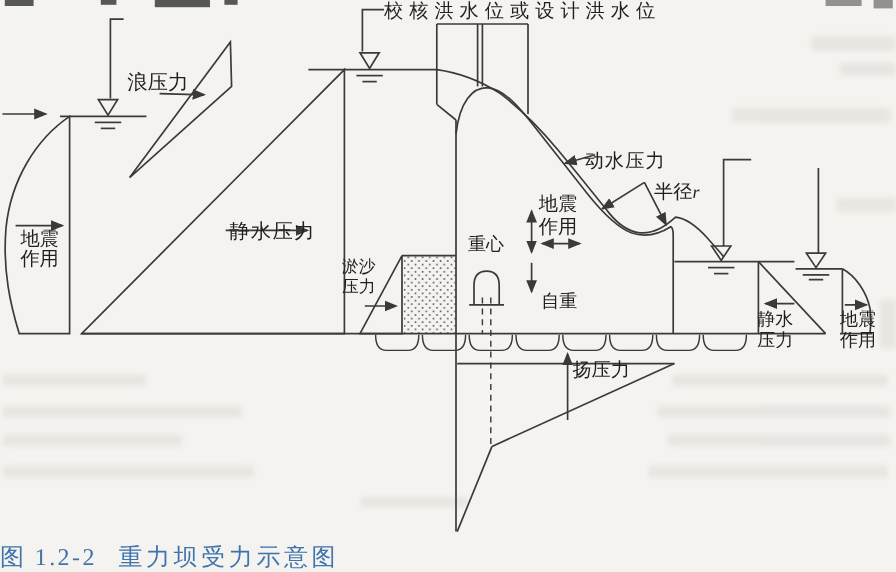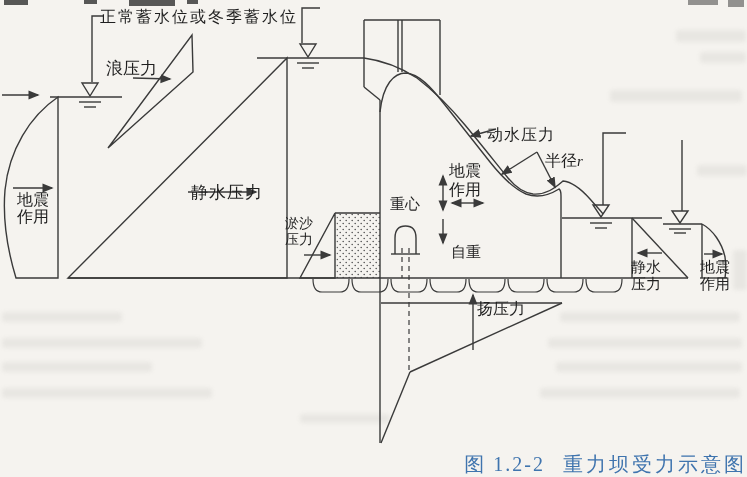--- a/index.html
+++ b/index.html
@@ -25,21 +25,21 @@
     color:var(--text);
     font-size:16px;
     line-height:17px;
     white-space:nowrap;
     z-index:3;
   }
   .lbl .ln{text-align:left;}
   .caption{
     position:absolute;
     left:0;top:451px;width:747px;
-    text-align:right;
+    text-align:left;
     color:var(--caption);
     font-size:20px;
     letter-spacing:2px;
     z-index:3;
   }
   .caption .sp{margin-left:18px;letter-spacing:3px;}
   .ghost{position:absolute;background:#8e8e88;opacity:.12;filter:blur(2px);border-radius:3px;z-index:1;}
   .smudge{position:absolute;background:#2f2f2f;opacity:.8;z-index:1;}
 </style>
 </head>
@@ -192,22 +192,22 @@
       </g>
 
       <g>
         <line x1="702" y1="224" x2="702" y2="278"></line>
         <path d="M702,224 C713,230 722,243 725,257 C726,264 726,271 725,278"></path>
         <line x1="704" y1="254" x2="722" y2="254" marker-end="url(#ah)"></line>
       </g>
     </g>
   </svg>
 
-  <div class="lbl" style="left:100px;top:8px;letter-spacing:2px">正常蓄水位或冬季蓄水位</div>
-
+
+  <div class="lbl" style="left:320px;top:1px;letter-spacing:5px">校核洪水位或设计洪水位</div>
 
   <div class="lbl" style="left:106px;top:60px;font-size:17px">浪压力</div>
 
   <div class="lbl" style="left:17px;top:191px">
     <div class="ln">地震</div>
     <div class="ln">作用</div>
   </div>
 
   <div class="lbl" style="left:191px;top:184px;font-size:17px;letter-spacing:1px">静水压力</div>
 

